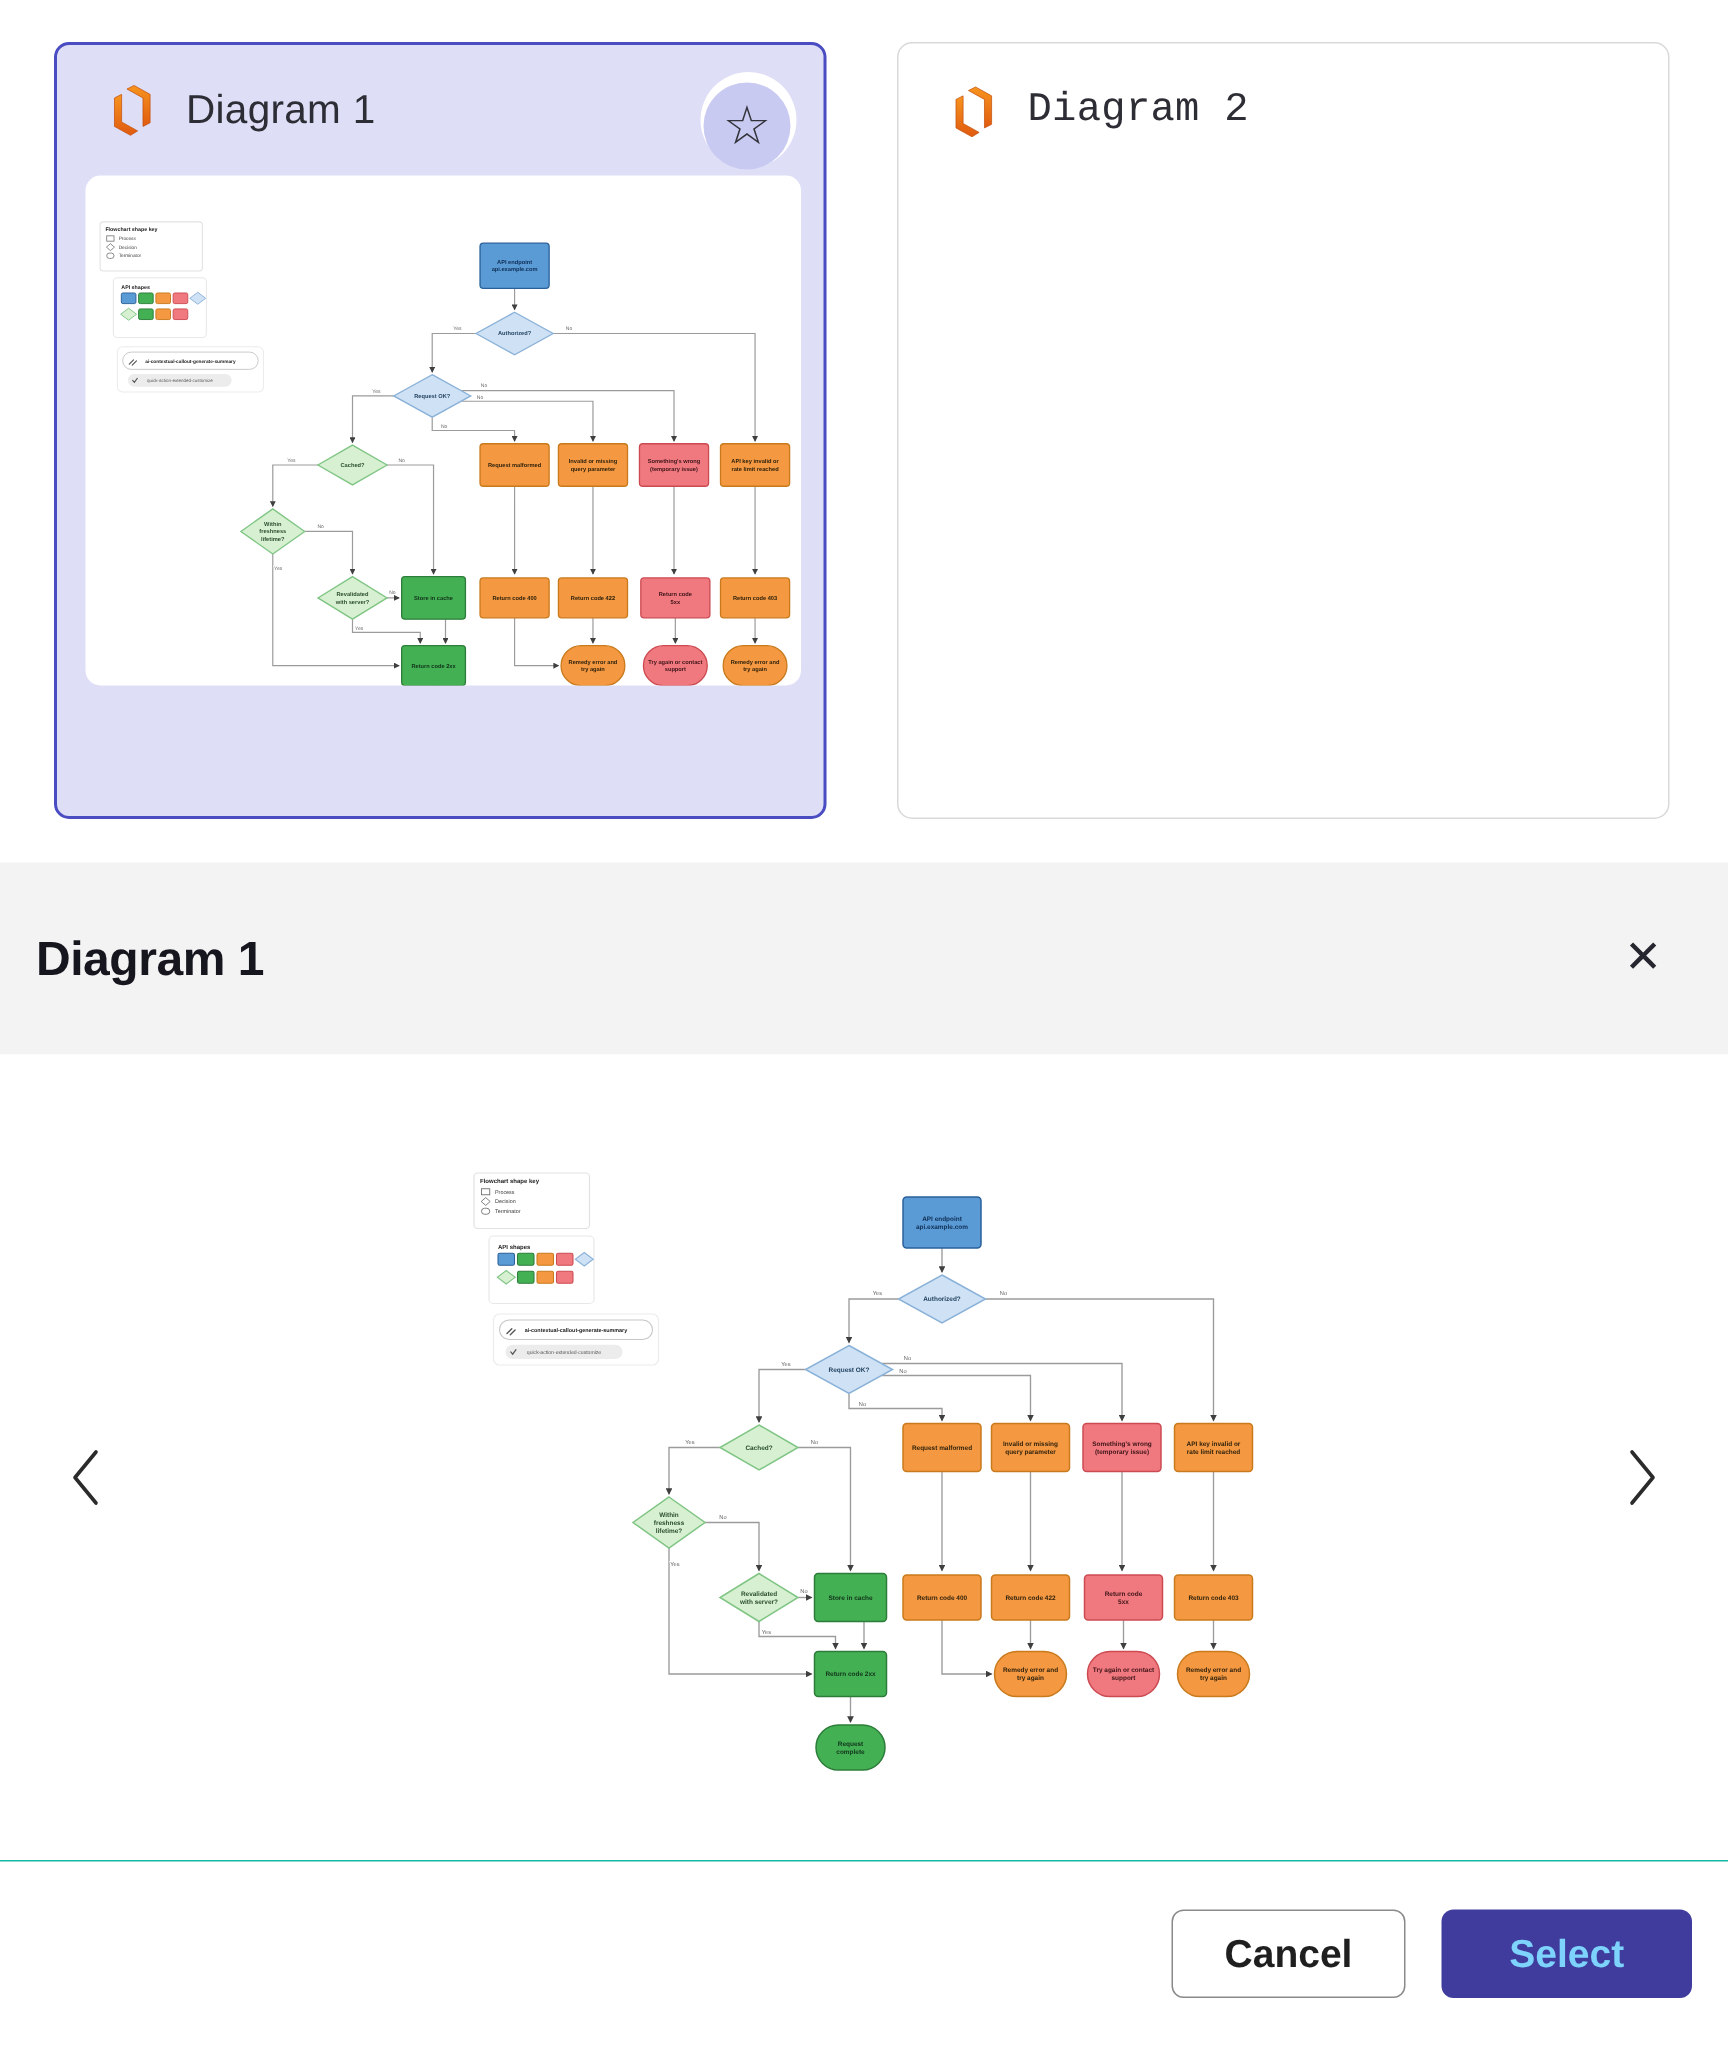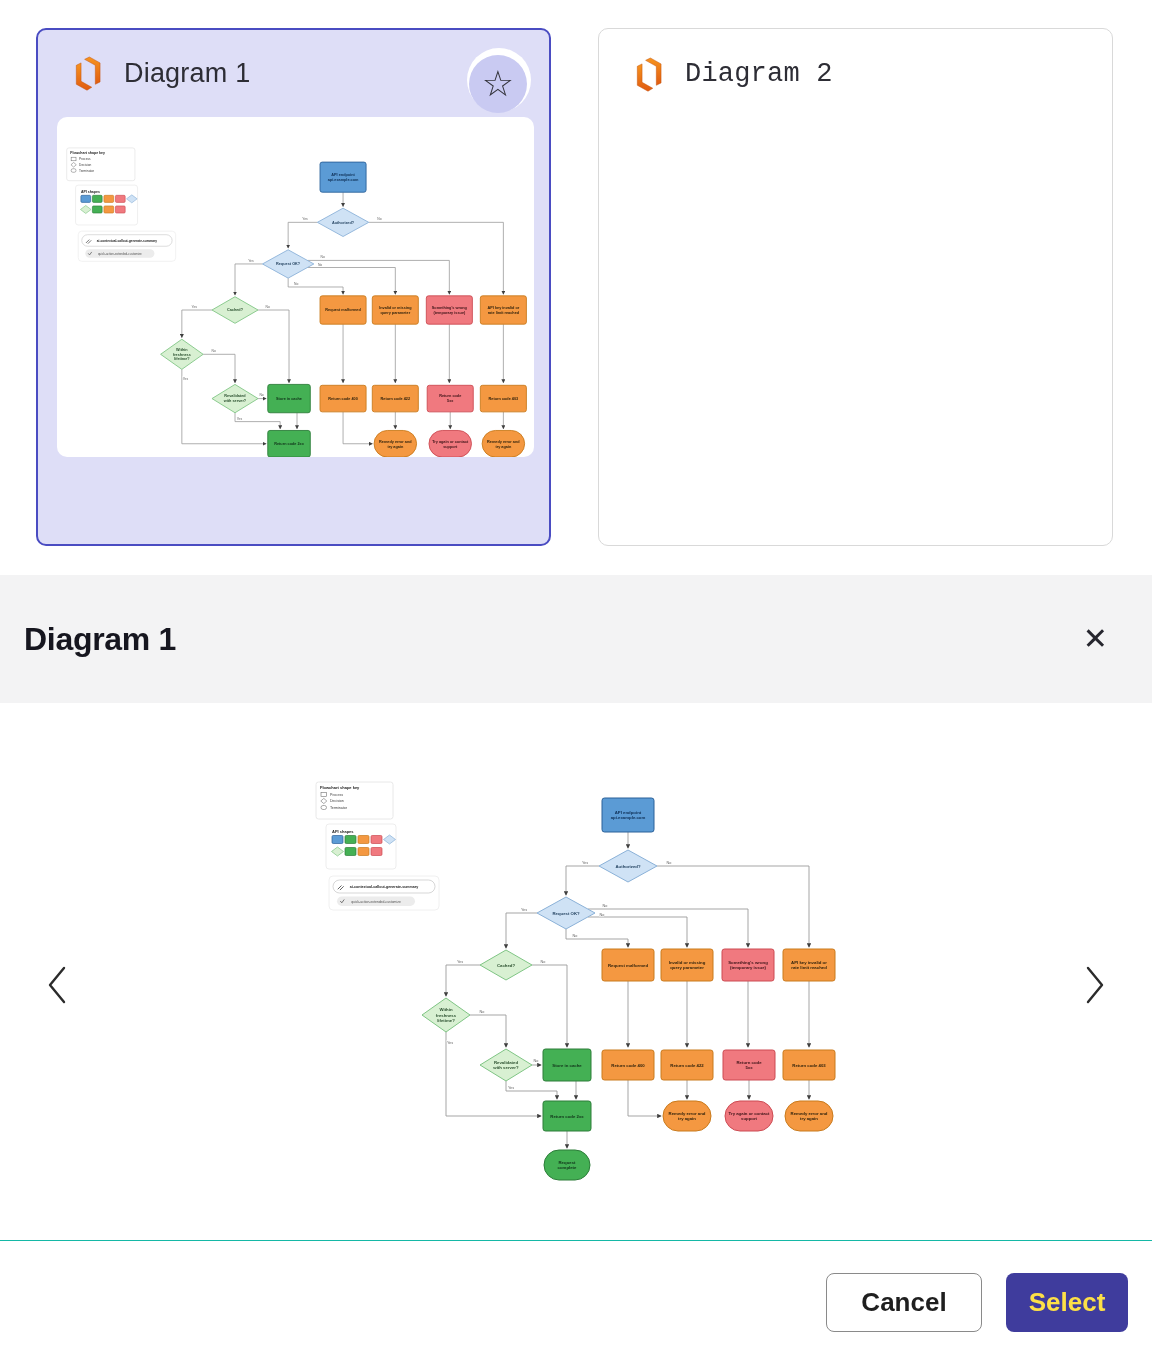--- a/index.html
+++ b/index.html
@@ -38,21 +38,21 @@
   .chev-btn { background:none; border:none; cursor:pointer; padding:8px; }
   .preview-canvas { width:560px; height:430px; }
   .preview-canvas svg { width:560px; height:430px; }
 
   
   .footer { height:124px; border-top:1px solid #14b8a6; display:flex; align-items:center;
             justify-content:flex-end; gap:24px; padding:0 24px; background:#fff; }
   .btn { height:59px; border-radius:8px; font-size:26px; font-weight:700; cursor:pointer;
          font-family:"Liberation Sans",sans-serif; }
   .btn-cancel { width:156px; background:#fff; border:1.5px solid #8a8a8a; color:#1f1f1f; }
-  .btn-select { width:122px; background:#3f3c9d; border:none; color:#fde047; }
+  .btn-select { width:167px; background:#3f3c9d; border:none; color:#7dd3fc; }
 </style>
 </head>
 <body>
 
 <div class="top-section">
 
   <div class="card selected">
     <div class="card-header">
       <svg class="logo" viewBox="0 0 32 32">
         <defs>

